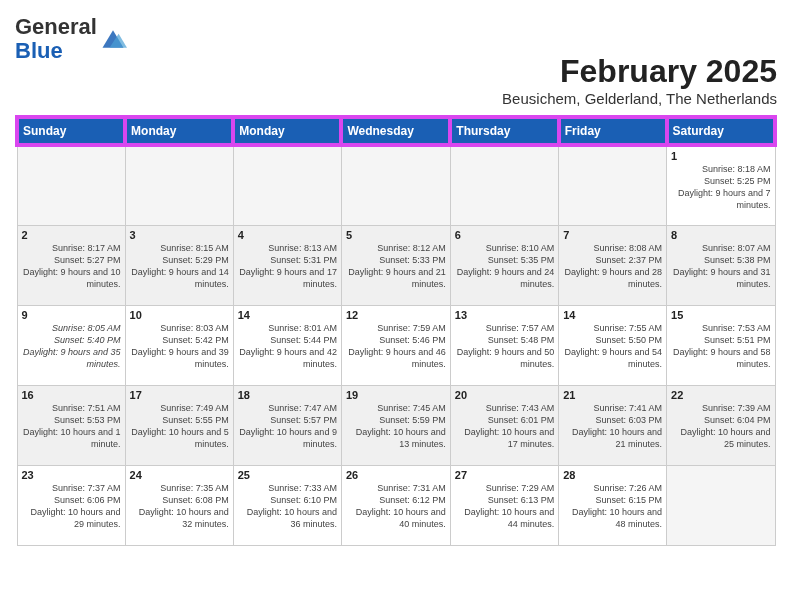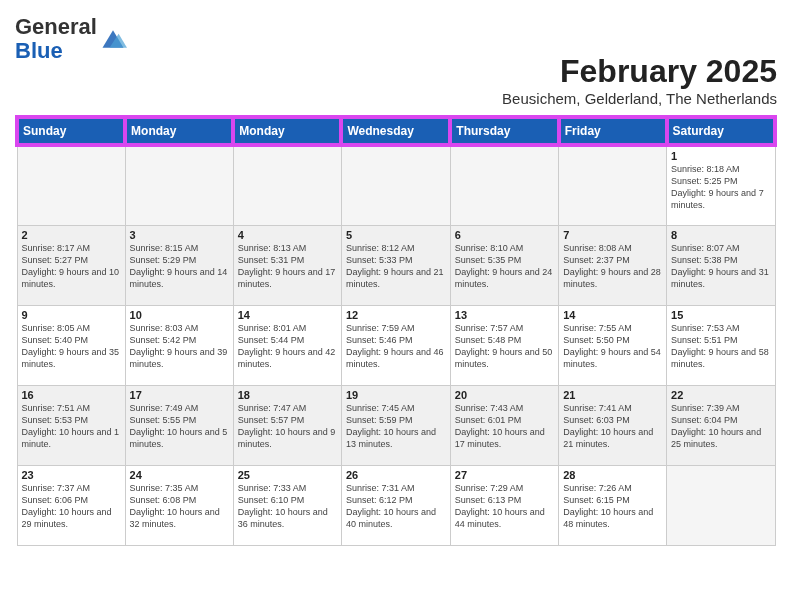--- a/index.html
+++ b/index.html
@@ -80,20 +80,21 @@
       font-size: 11px;
       font-weight: bold;
       color: #222;
       display: block;
       margin-bottom: 1px;
     }
     .day-info {
       font-size: 9px;
       color: #444;
       line-height: 1.35;
+      text-align: right;
     }
     .row-shade td {
       background: #f0f0f0;
     }
   </style>
 </head>
 <body>
 
 <div class="container">
   <div class="header">
@@ -185,21 +186,21 @@
           <td>
             <span class="day-num">8</span>
             <div class="day-info" style="white-space: pre-line;">Sunrise: 8:07 AM
 Sunset: 5:38 PM
 Daylight: 9 hours and 31 minutes.</div>
           </td>
         </tr>
         <tr>
           <td>
             <span class="day-num">9</span>
-            <div class="day-info" style="white-space: pre-line;">Sunrise: 8:05 AM
+            <div class="day-info" style="white-space: pre-line; font-style: italic;">Sunrise: 8:05 AM
 Sunset: 5:40 PM
 Daylight: 9 hours and 35 minutes.</div>
           </td>
           <td>
             <span class="day-num">10</span>
             <div class="day-info" style="white-space: pre-line;">Sunrise: 8:03 AM
 Sunset: 5:42 PM
 Daylight: 9 hours and 39 minutes.</div>
           </td>
           <td>

